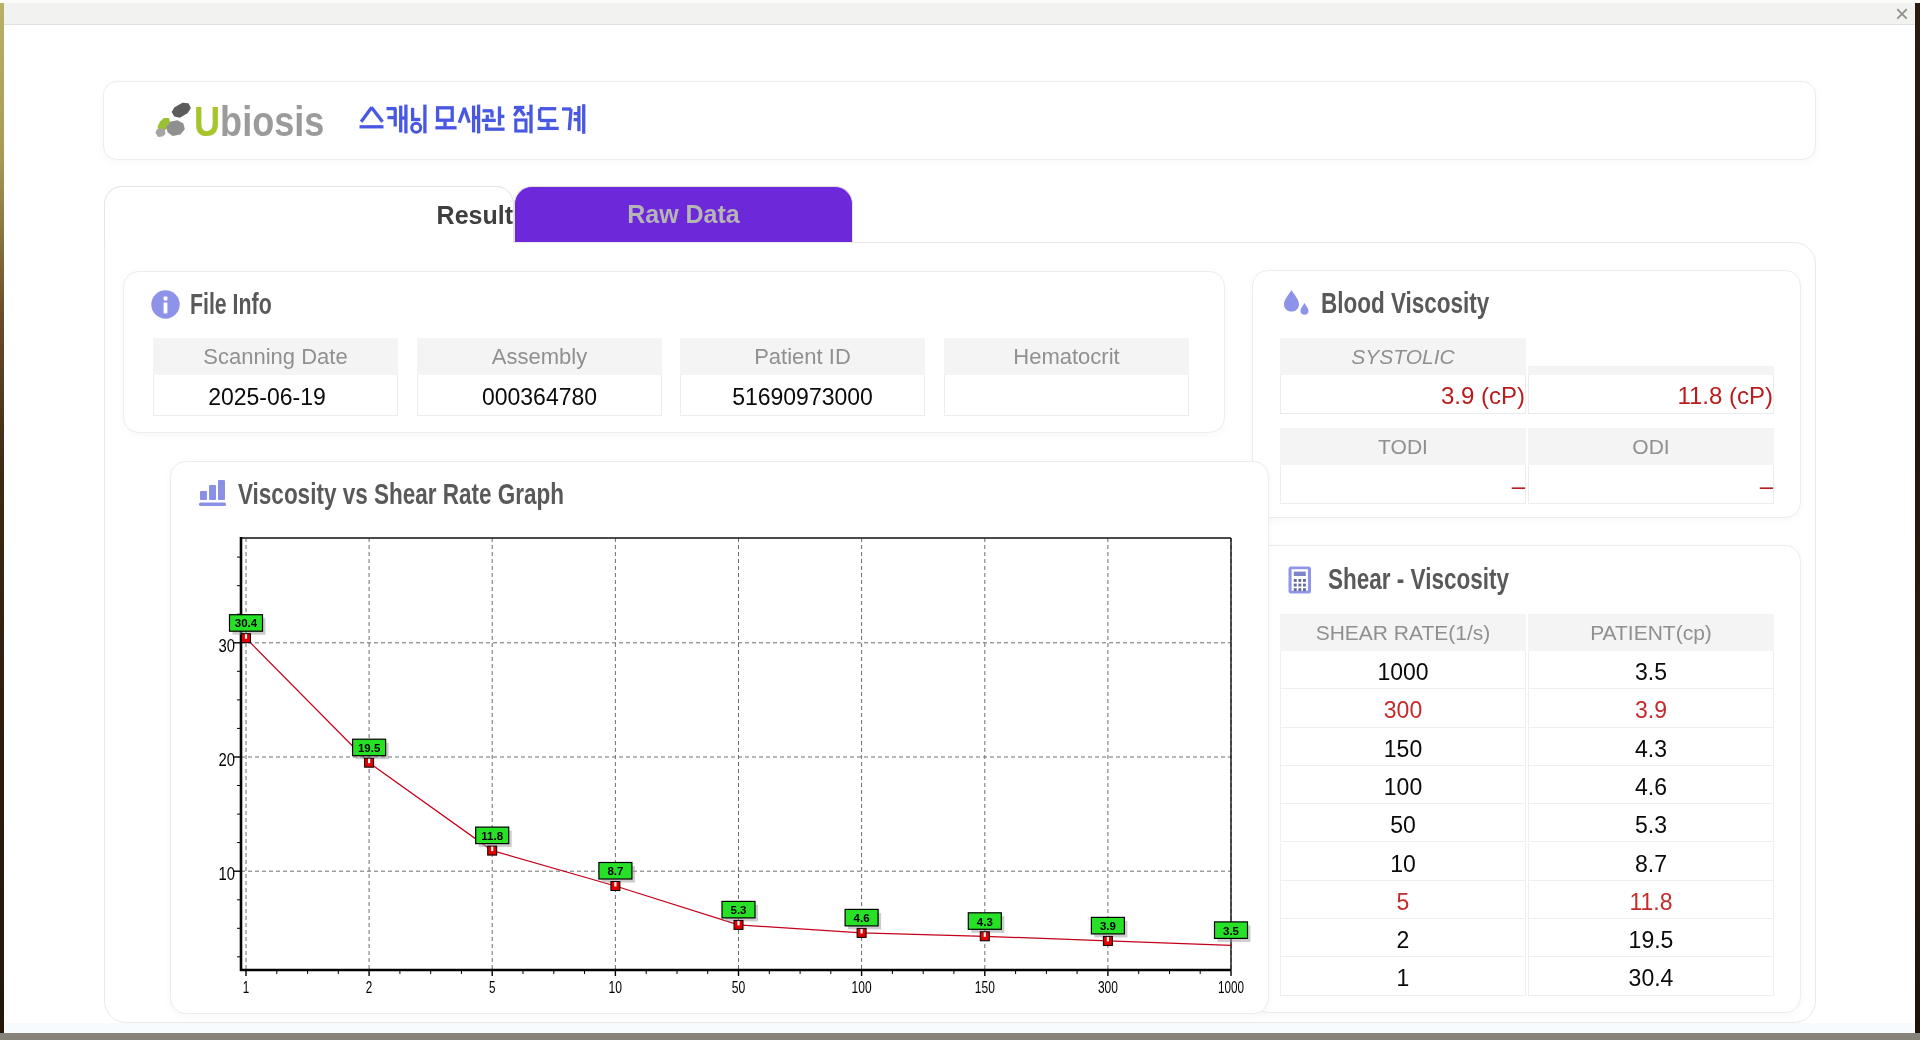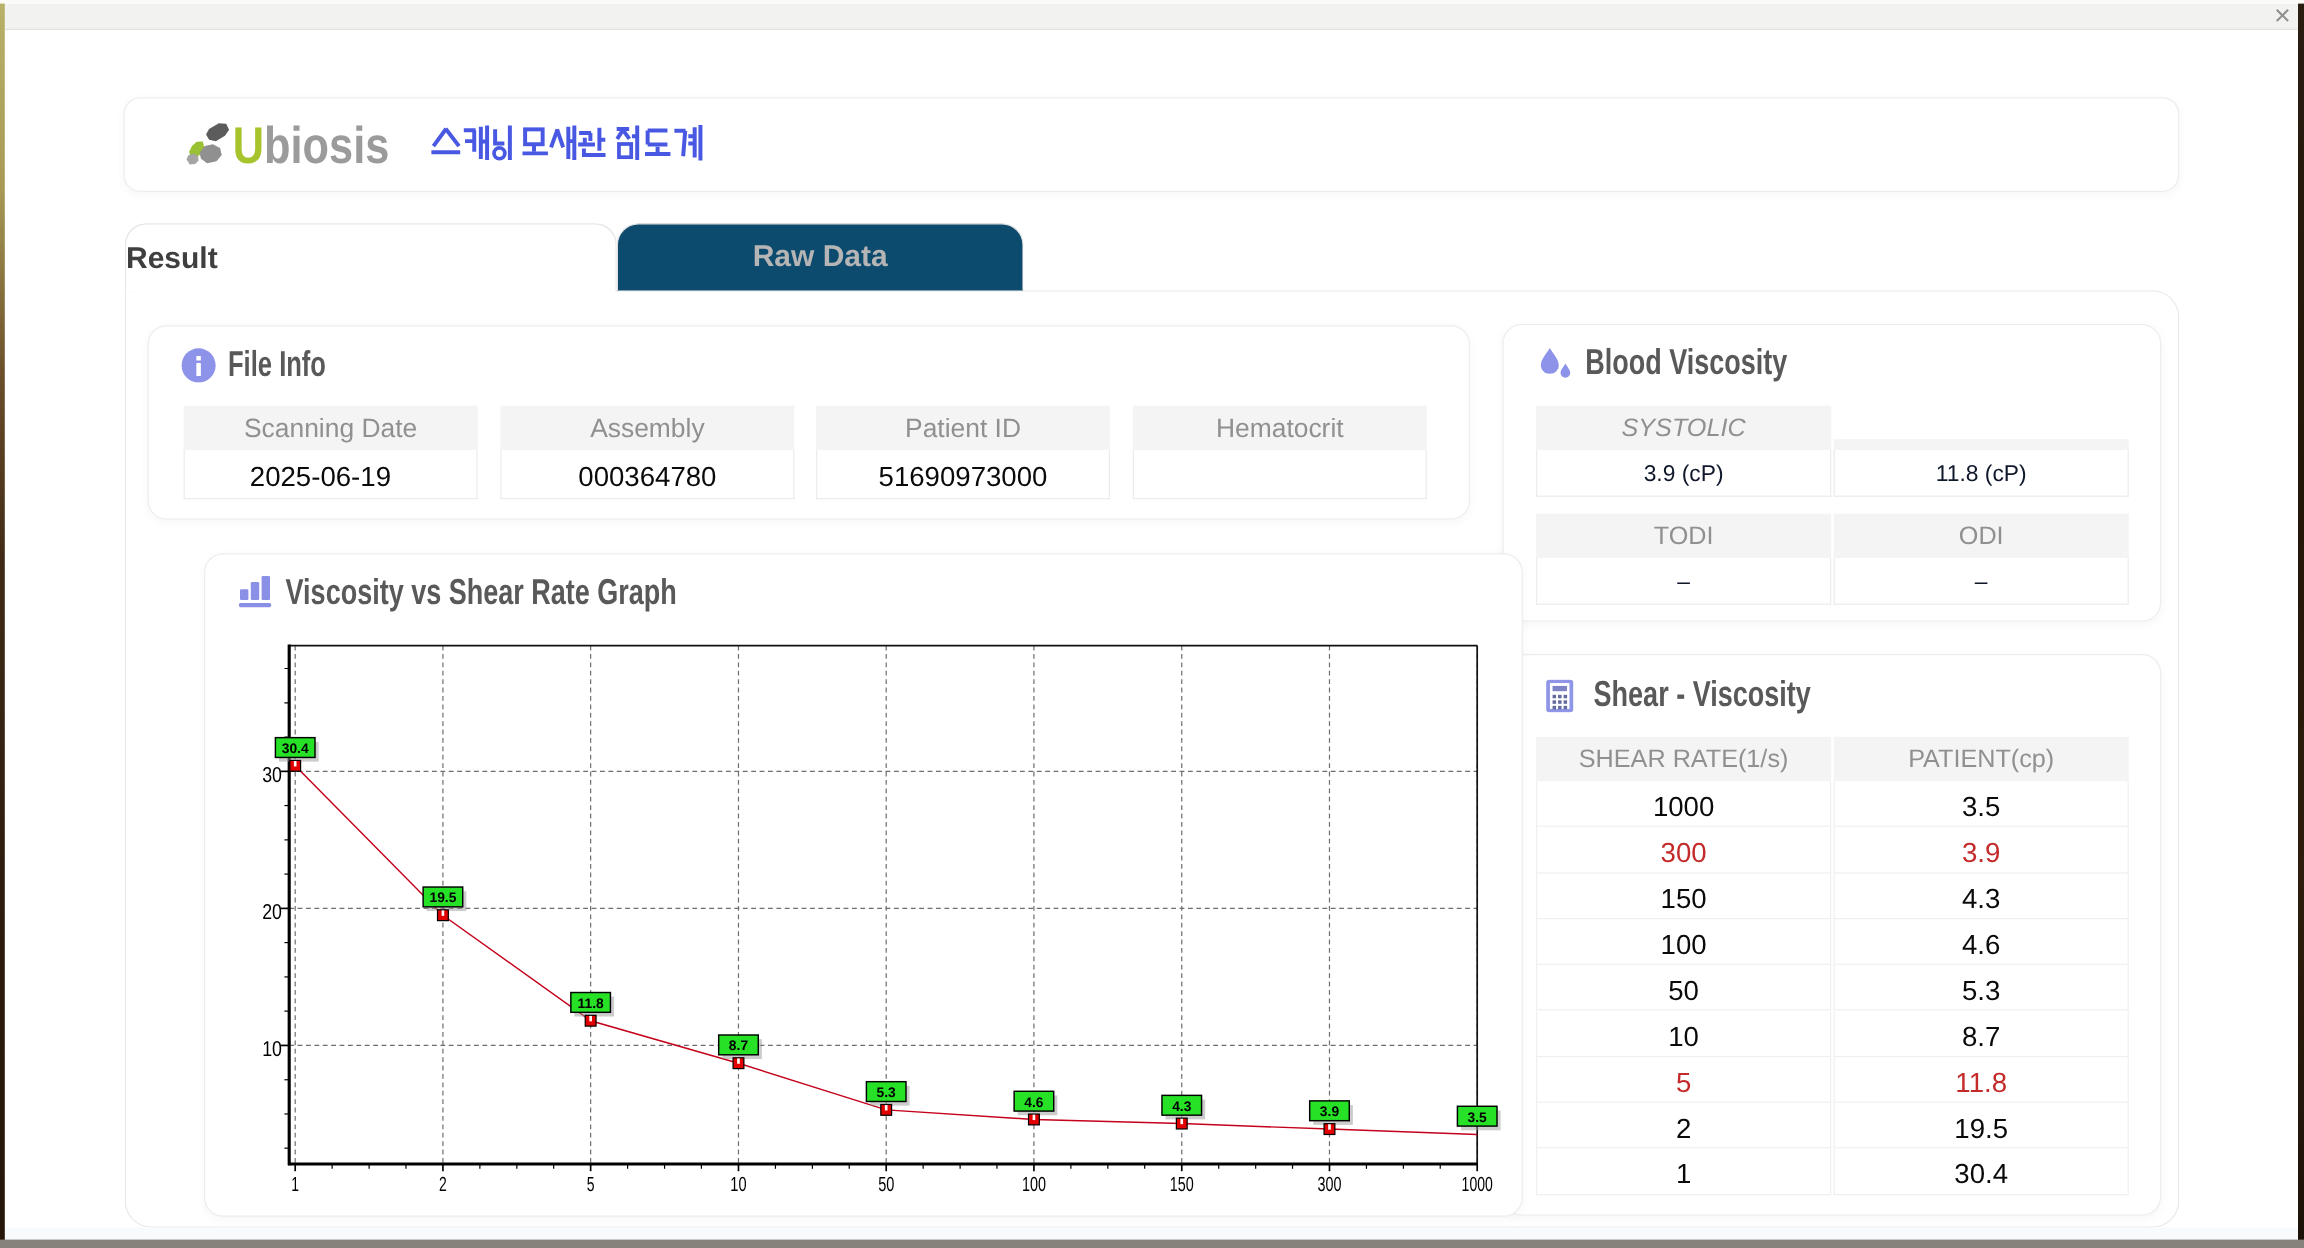--- a/index.html
+++ b/index.html
@@ -15,37 +15,37 @@
   #edgeB { left:0; bottom:0; width:1920px; height:7px; background:#87827a; }
   #edgeT { left:0; top:0; width:1920px; height:3px; background:#fbfbf8; z-index:9; }
   
   #titlebar { left:4px; top:3px; width:1911px; height:22px; background:#f2f2f1; border-bottom:1px solid #e1e1e0; }
   #closex { left:1890px; top:2px; width:24px; height:24px; color:#8f8f8f; font-size:24px; line-height:24px; text-align:center; font-weight:400; }
   
   .card { background:#fff; border:1.5px solid #ededed; border-radius:16px; box-shadow:0 2px 8px rgba(0,0,0,.035); }
   #headerCard { left:103px; top:81px; width:1713px; height:79px; border-radius:14px; }
   
   #tabResult { left:104px; top:186px; width:410px; height:57px; background:#fff; border:1px solid #e4e4e4; border-bottom:none; border-radius:18px 18px 0 0; z-index:3; }
-  #tabResult span { display:block; text-align:left; margin-top:14px; font-size:25px; font-weight:bold; color:#3f3f3f; }
-  #tabRaw { left:514px; top:186px; width:339px; height:56px; background:#0c4a6e; border:1px solid #e2e2e2; border-bottom:none; border-radius:18px 18px 0 0; z-index:1; }
+  #tabResult span { display:block; text-align:right; margin-top:14px; font-size:25px; font-weight:bold; color:#3f3f3f; }
+  #tabRaw { left:514px; top:186px; width:339px; height:56px; background:#6d28d9; border:1px solid #e2e2e2; border-bottom:none; border-radius:18px 18px 0 0; z-index:1; }
   #tabRaw span { display:block; text-align:center; margin-top:13px; font-size:25px; font-weight:bold; color:#b5b5b5; }
   #panel { left:104px; top:242px; width:1712px; height:781px; border:1px solid #e9e9e9; border-radius:0 22px 22px 22px; background:#fff; z-index:0; }
   #panelCover { left:105px; top:242px; width:408px; height:2px; background:#fff; z-index:2; }
   
   .sect-title { font-size:30px; font-weight:bold; color:#595959; transform:scaleX(0.75); transform-origin:0 50%; white-space:nowrap; }
   
   #fileCard { left:123px; top:271px; width:1102px; height:162px; z-index:4; }
   .fcol { position:absolute; top:66px; width:245px; }
   .fhead { height:37px; background:#f4f4f5; color:#909090; font-size:22px; text-align:center; line-height:37px; }
   .fval { height:41px; background:#fff; border:1px solid #ececec; border-top:none; color:#0a0a0a; font-size:23px; text-align:center; line-height:45px; }
   
   #bloodCard { left:1252px; top:270px; width:549px; height:248px; z-index:4; }
   #shearCard { left:1252px; top:545px; width:549px; height:468px; z-index:4; }
   .vhead { position:absolute; height:37px; background:#f4f4f5; color:#909090; font-size:21px; text-align:center; line-height:37px; }
-  .vval { position:absolute; height:39px; background:#fff; border:1px solid #ececec; border-top:none; color:#0f172a; font-size:19px; text-align:center; line-height:42px; }
+  .vval { position:absolute; height:39px; background:#fff; border:1px solid #ececec; border-top:none; color:#b91c1c; font-size:24px; text-align:right; line-height:42px; }
   
   .srow { position:absolute; width:494px; left:27px; height:38.3px; }
   .scell { position:absolute; top:0; height:100%; border:1px solid #efefef; border-top:none; font-size:23px; color:#0a0a0a; text-align:center; line-height:42px; }
   .scell.c1 { left:0; width:246px; }
   .scell.c2 { left:248px; width:246px; }
   .red { color:#c42a2a !important; }
   
   #graphCard { left:123px; top:461px; width:1099px; height:553px; z-index:4;margin-left:47px; }
 </style>
 </head>

